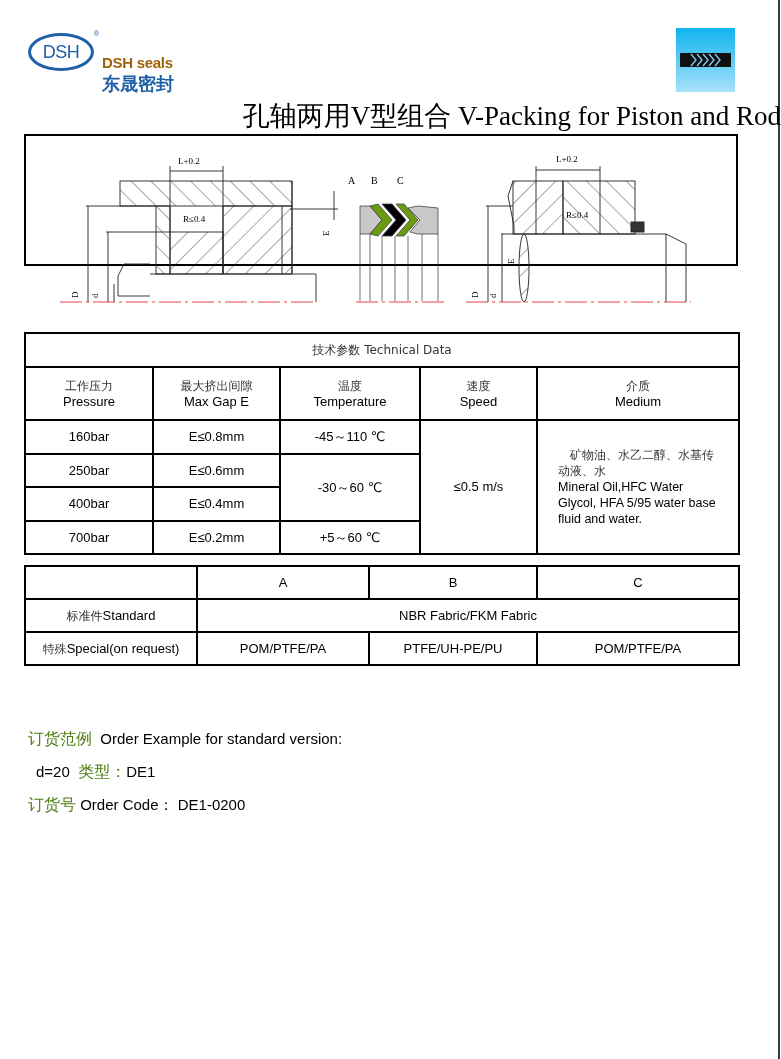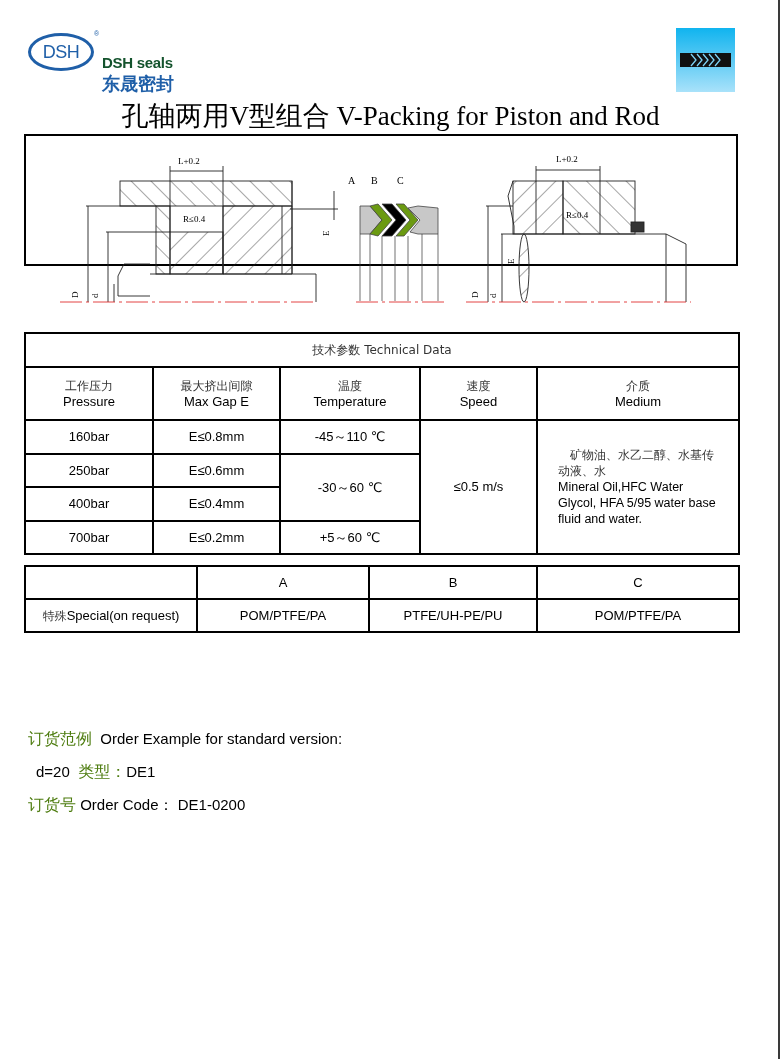--- a/index.html
+++ b/index.html
@@ -5,25 +5,25 @@
   html, body { margin:0; padding:0; background:#ffffff; }
   body { width:781px; height:1059px; position:relative; overflow:hidden;
          font-family:"Liberation Sans", "DejaVu Sans", sans-serif; color:#000; }
   .page-edge { position:absolute; left:778px; top:0; width:2px; height:1059px; background:#3a3a3a; }
   .logo { position:absolute; left:28px; top:30px; width:160px; height:44px; }
   .logo-oval { position:absolute; left:0; top:3px; width:66px; height:38px; border:3px solid #1f5fa8;
                border-radius:50%; box-sizing:border-box; display:flex; align-items:center; justify-content:center;
                color:#1f5fa8; font-weight:normal; font-size:18px; letter-spacing:-0.5px; }
   .logo-reg { position:absolute; left:66px; top:0; font-size:7px; color:#1f5fa8; }
   .logo-cn { position:absolute; left:74px; top:2px; font-size:18px; color:#1f5fa8; font-weight:bold; letter-spacing:0px; font-family:"DejaVu Sans", sans-serif;margin-top:40px; }
-  .logo-en { position:absolute; left:74px; top:24px; font-size:15px; color:#14532d; font-weight:bold; letter-spacing:-0.3px; }
+  .logo-en { position:absolute; left:74px; top:24px; font-size:15px; color:#a16207; font-weight:bold; letter-spacing:-0.3px; }
   .product-icon { position:absolute; left:676px; top:28px; width:59px; height:64px;
                   background:linear-gradient(180deg,#10b4ef 0%,#5ccaf4 50%,#a9e2fa 100%); }
   .product-icon svg { position:absolute; left:0; top:0; }
-  .title { position:absolute; left:0; width:781px; top:100px; text-align:center;
+  .title { position:absolute; left:0; width:781px; top:100px; text-align:right;
            font-family:"Liberation Serif", "DejaVu Serif", serif; font-size:27px; line-height:32px; }
   .drawing-box { position:absolute; left:24px; top:134px; width:714px; height:132px; border:2px solid #000; box-sizing:border-box; }
   .drawing-box svg { position:absolute; left:0; top:0; }
   table.grid { position:absolute; border-collapse:collapse; table-layout:fixed; font-size:13px; }
   table.grid td { border:2px solid #000; text-align:center; vertical-align:middle; padding:0; line-height:16px;margin-left:7px; }
   .tech { left:24px; top:332px; width:714px; }
   .mat { left:24px; top:565px; width:714px; }
   .cn { font-family:"DejaVu Sans", sans-serif; font-size:12px; color:#333; }
   .medium-cell { text-align:left !important; font-size:12.5px; padding:0 20px !important; line-height:16px !important; }
   .order { position:absolute; left:28px; font-size:15px; }
@@ -210,20 +210,24 @@
       <col style="width:202px">
   </colgroup>
   <tbody>
   <tr style="height:33px">
     <td></td>
     <td>A</td>
     <td>B</td>
     <td>C</td>
   </tr>
   <tr style="height:33px">
+    <td><span class="cn">标准件</span><span>Standard</span></td>
+    <td colspan="3">NBR Fabric/FKM Fabric</td>
+  </tr>
+  <tr style="height:33px">
     <td><span class="cn">特殊</span><span>Special(on request)</span></td>
     <td>POM/PTFE/PA</td>
     <td>PTFE/UH-PE/PU</td>
     <td>POM/PTFE/PA</td>
   </tr>
 </tbody>
   </table>
 
 <div class="order" style="top:729px">
   <span class="cn">订货范例</span>&nbsp; <span>Order Example for standard version:</span>

